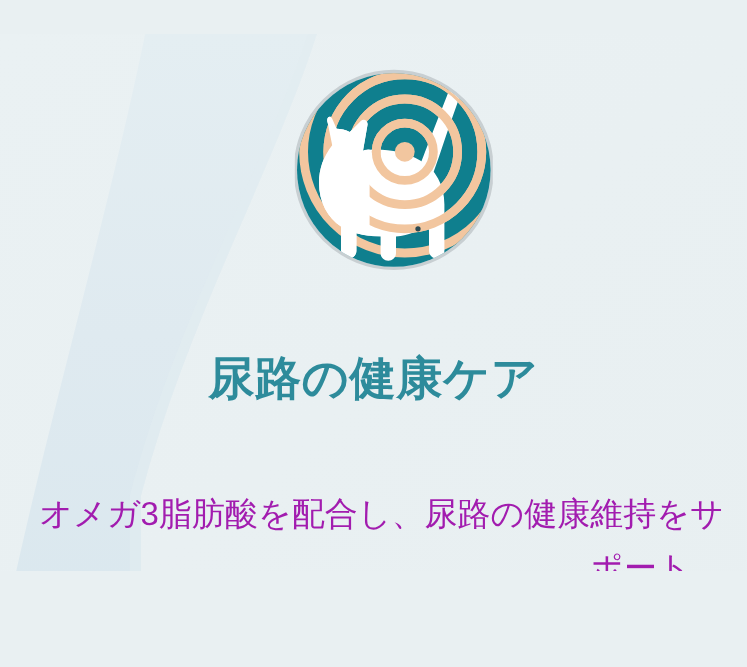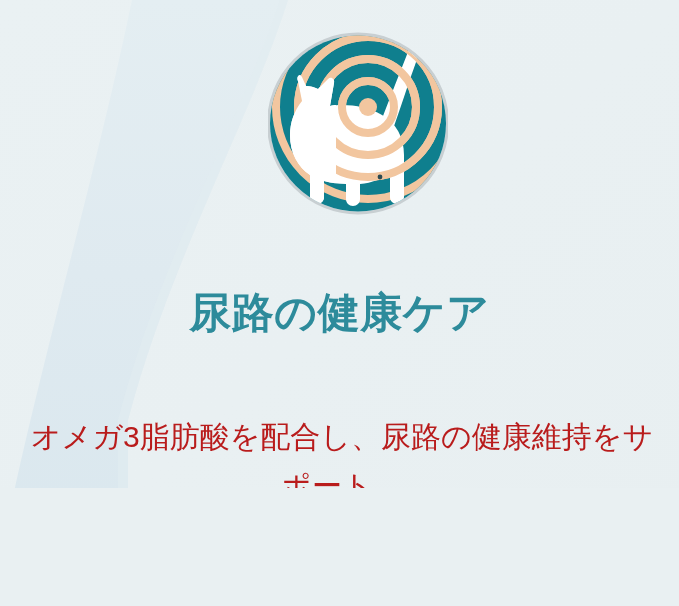--- a/index.html
+++ b/index.html
@@ -13,20 +13,21 @@
     font-family: "Liberation Sans", "DejaVu Sans", sans-serif;
     background: #e9f0f2;
   }
 
   #card {
     position: relative;
     width: 679px;
     height: 488px;
     overflow: hidden;
     background: #e9f0f2;
+    margin-top: 31px;
   }
 
   
   #bg-decor {
     position: absolute;
     inset: 0;
     width: 679px;
     height: 606px;
     pointer-events: none;
   }
@@ -58,23 +59,23 @@
 
   
   #feature-desc {
     position: absolute;
     left: 26px;
     top: 413px;
     width: 632px;
     font-size: 30px;
     line-height: 1.62;
     font-weight: 400;
-    color: #b91c1c;
+    color: #a21caf;
     letter-spacing: 0px;
-    text-align: center;
+    text-align: right;
   }
 </style>
 </head>
 <body>
 
 <div id="card">
 
   <svg id="bg-decor" viewBox="0 0 679 606" preserveAspectRatio="none" aria-hidden="true">
     <defs>
       <linearGradient id="bandGrad" x1="0" y1="0" x2="0" y2="1">

